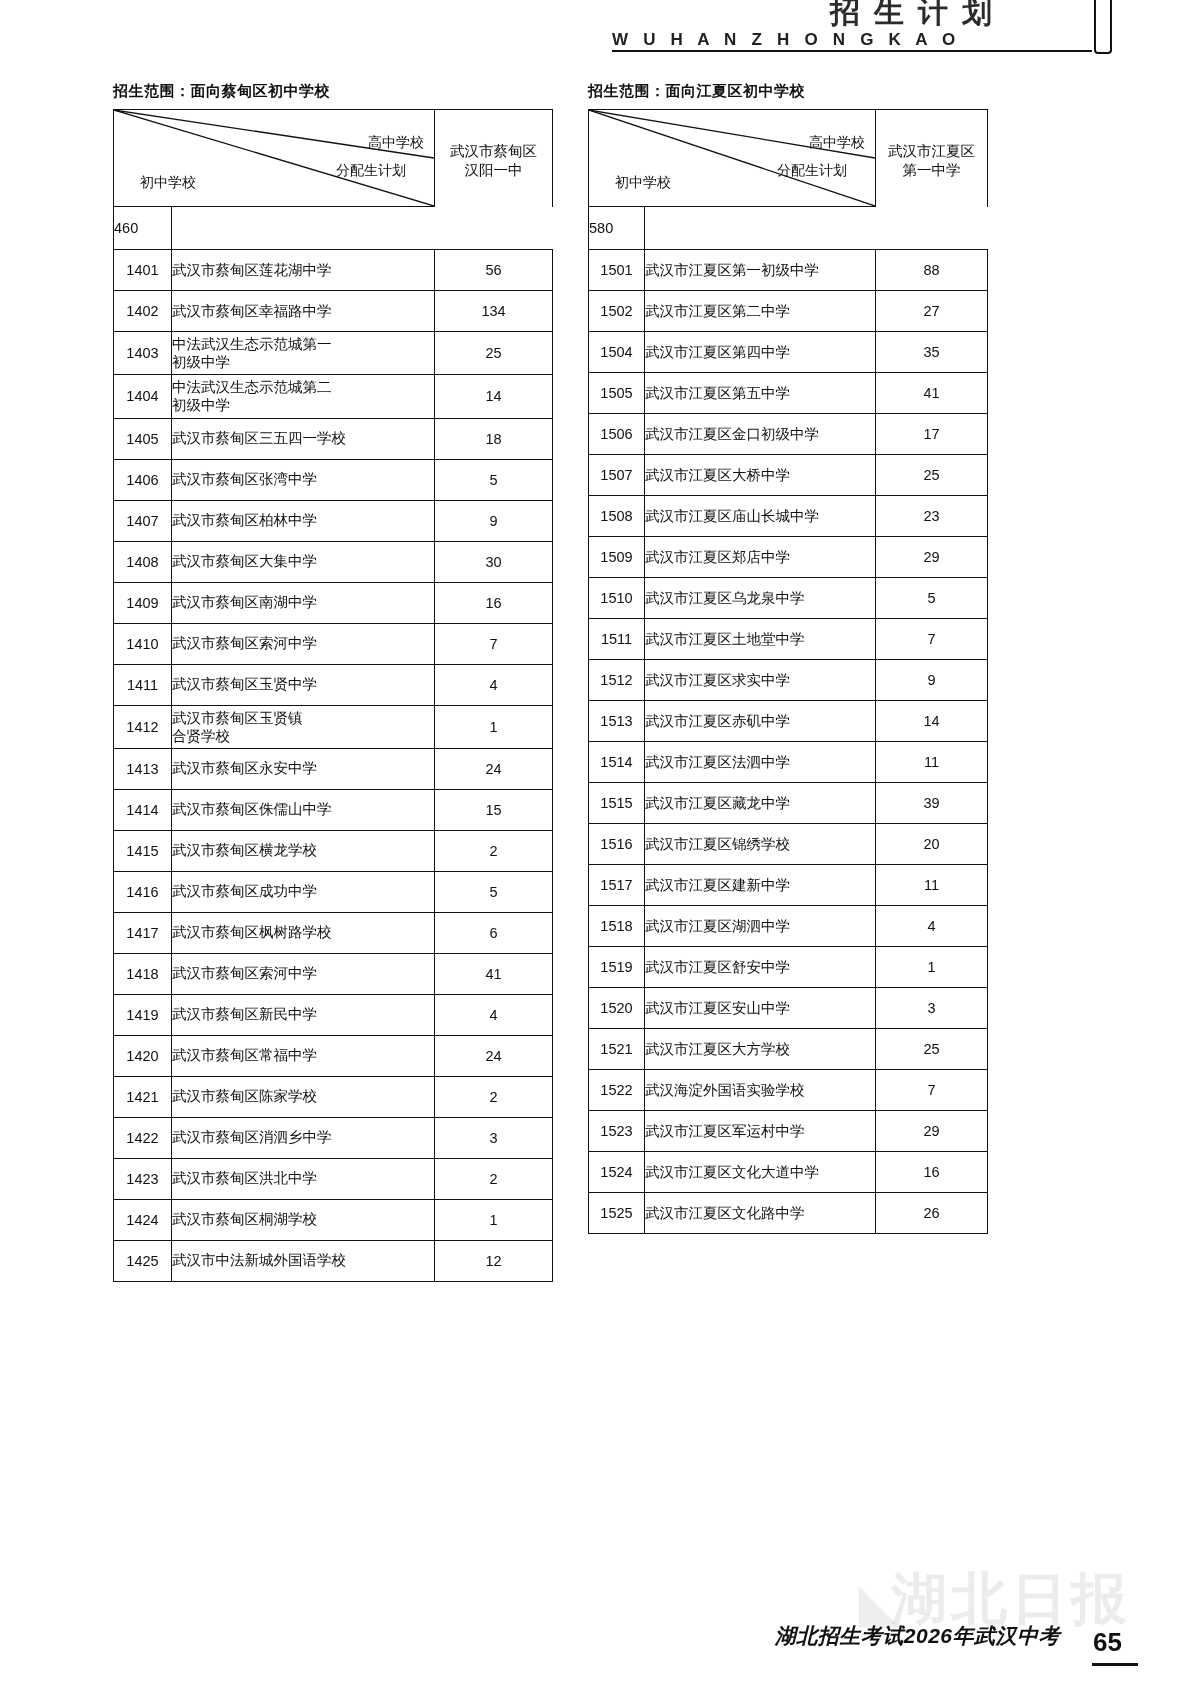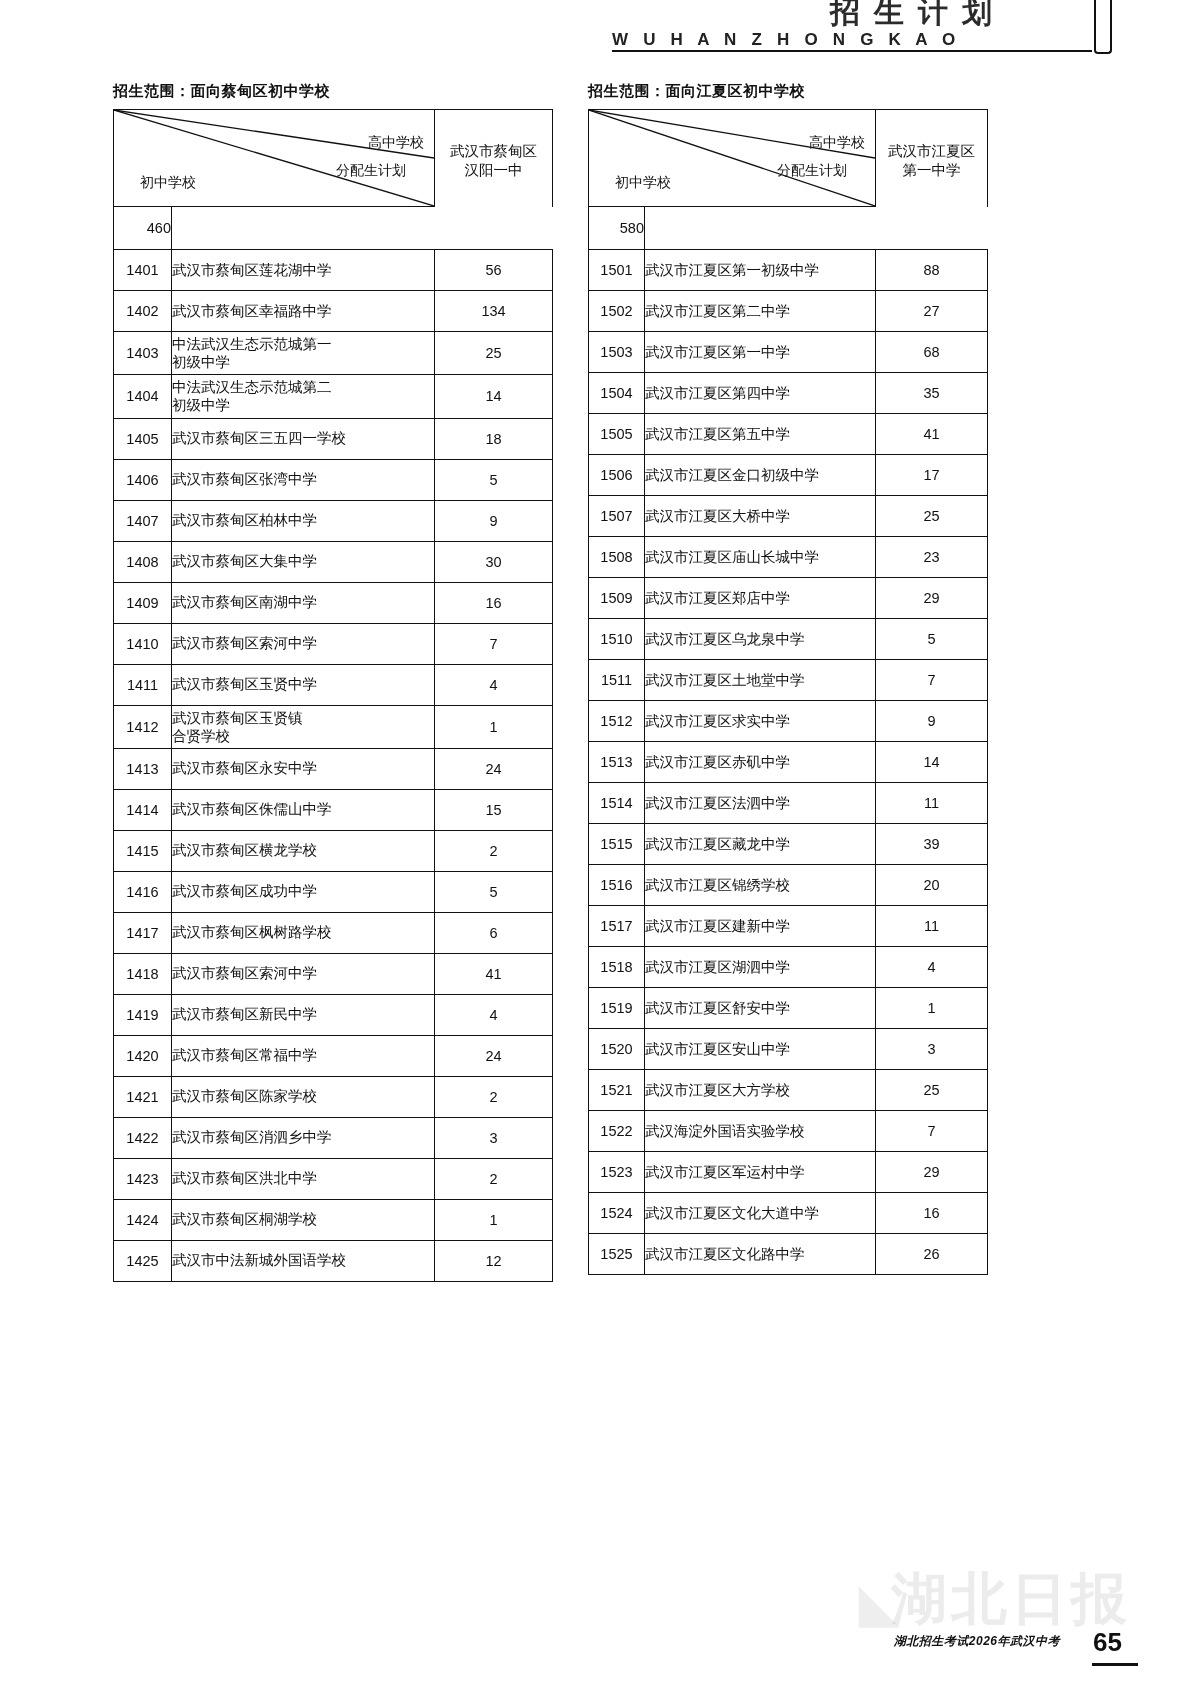--- a/index.html
+++ b/index.html
@@ -119,21 +119,21 @@
   .hs-name {
     text-align: center;
     font-size: 14.5px;
     line-height: 1.35;
     padding: 6px 2px 0 2px !important;
     height: 54px;
     vertical-align: top;
     border-bottom: none !important;
   }
   .hs-total {
-    text-align: right;
+    text-align: left;
     font-size: 16px;
     height: 42px;
     border-top: none !important;
   }
 
   td.code {
     text-align: center;
     width: 58px;
     font-size: 14.5px;
   }
@@ -161,21 +161,21 @@
   .footer {
     position: absolute;
     left: 0; right: 0;
     bottom: 32px;
     height: 60px;
   }
   .footer-text {
     position: absolute;
     right: 140px;
     bottom: 18px;
-    font-size: 12px;
+    font-size: 21px;
     font-weight: bold;
     font-style: italic;
     letter-spacing: .5px;
     white-space: nowrap;
   }
   .footer-page {
     position: absolute;
     right: 78px;
     bottom: 10px;
     font-size: 26px;
@@ -417,25 +417,20 @@
           <td class="code">1501</td>
           <td class="school">武汉市江夏区第一初级中学</td>
           <td class="num">88</td>
         </tr>
       <tr class="row">
           <td class="code">1502</td>
           <td class="school">武汉市江夏区第二中学</td>
           <td class="num">27</td>
         </tr>
       <tr class="row">
-          <td class="code">1503</td>
-          <td class="school">武汉市江夏区第一中学</td>
-          <td class="num">68</td>
-        </tr>
-      <tr class="row">
           <td class="code">1504</td>
           <td class="school">武汉市江夏区第四中学</td>
           <td class="num">35</td>
         </tr>
       <tr class="row">
           <td class="code">1505</td>
           <td class="school">武汉市江夏区第五中学</td>
           <td class="num">41</td>
         </tr>
       <tr class="row">

